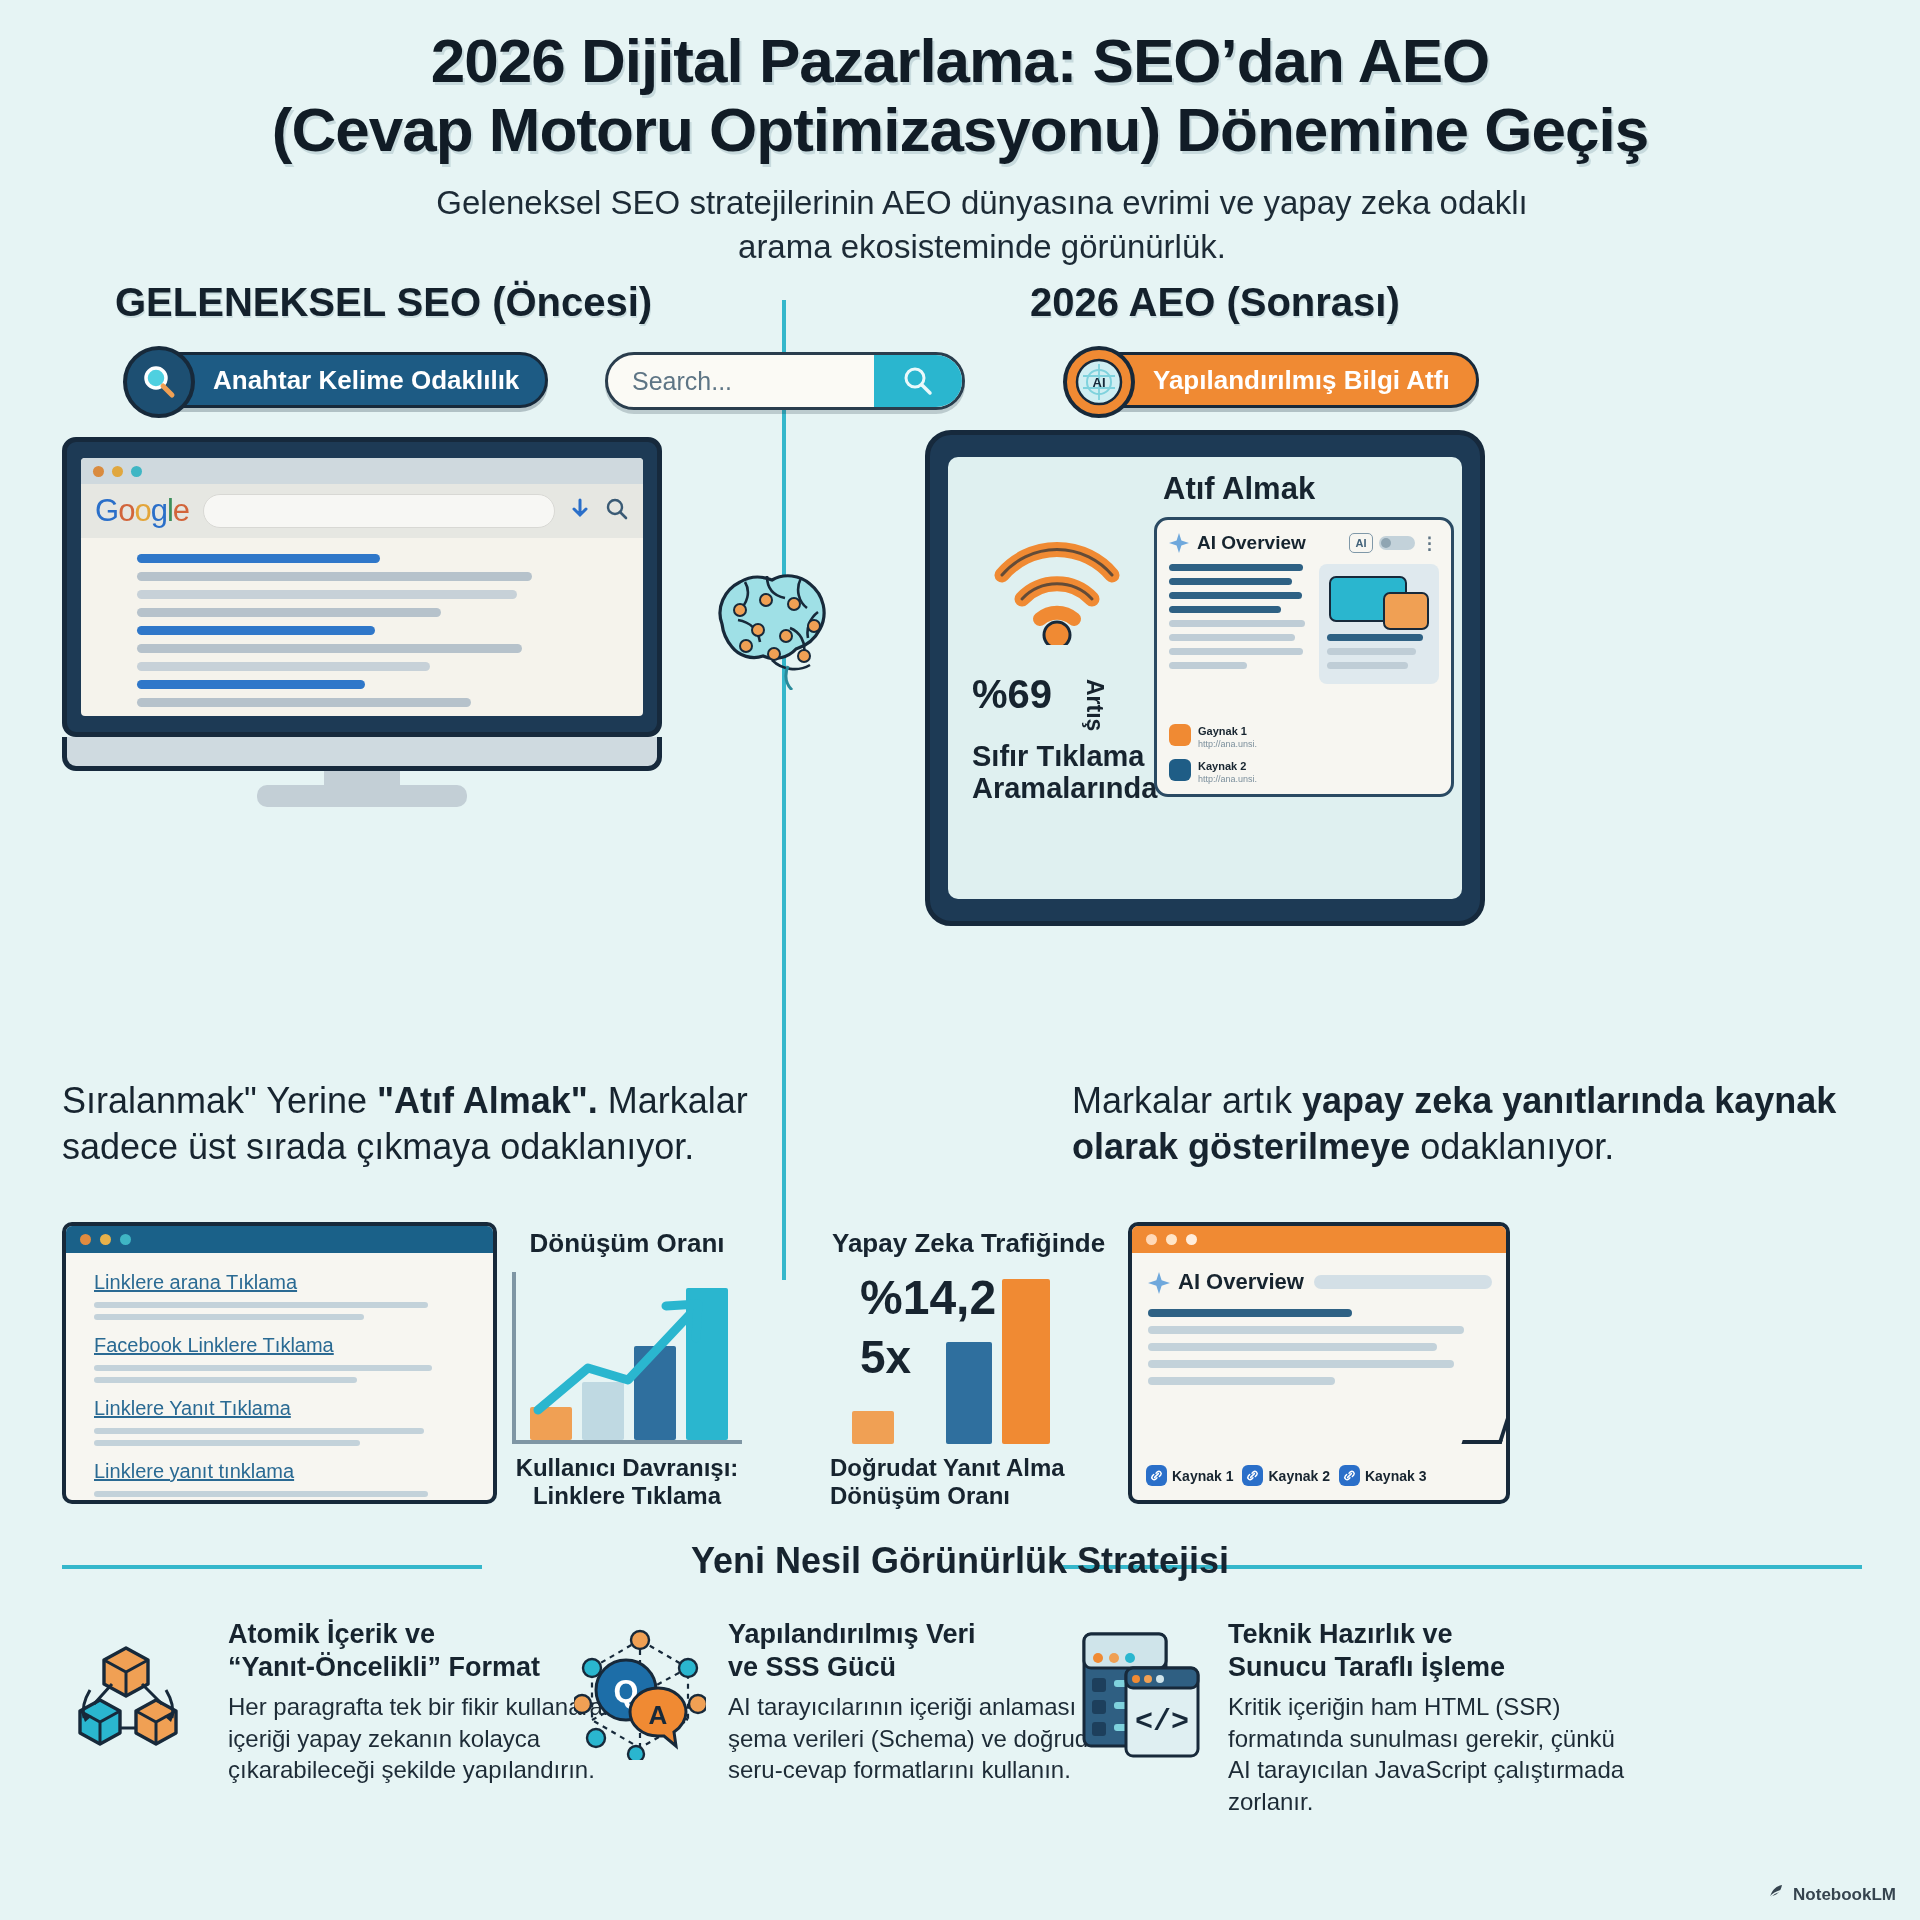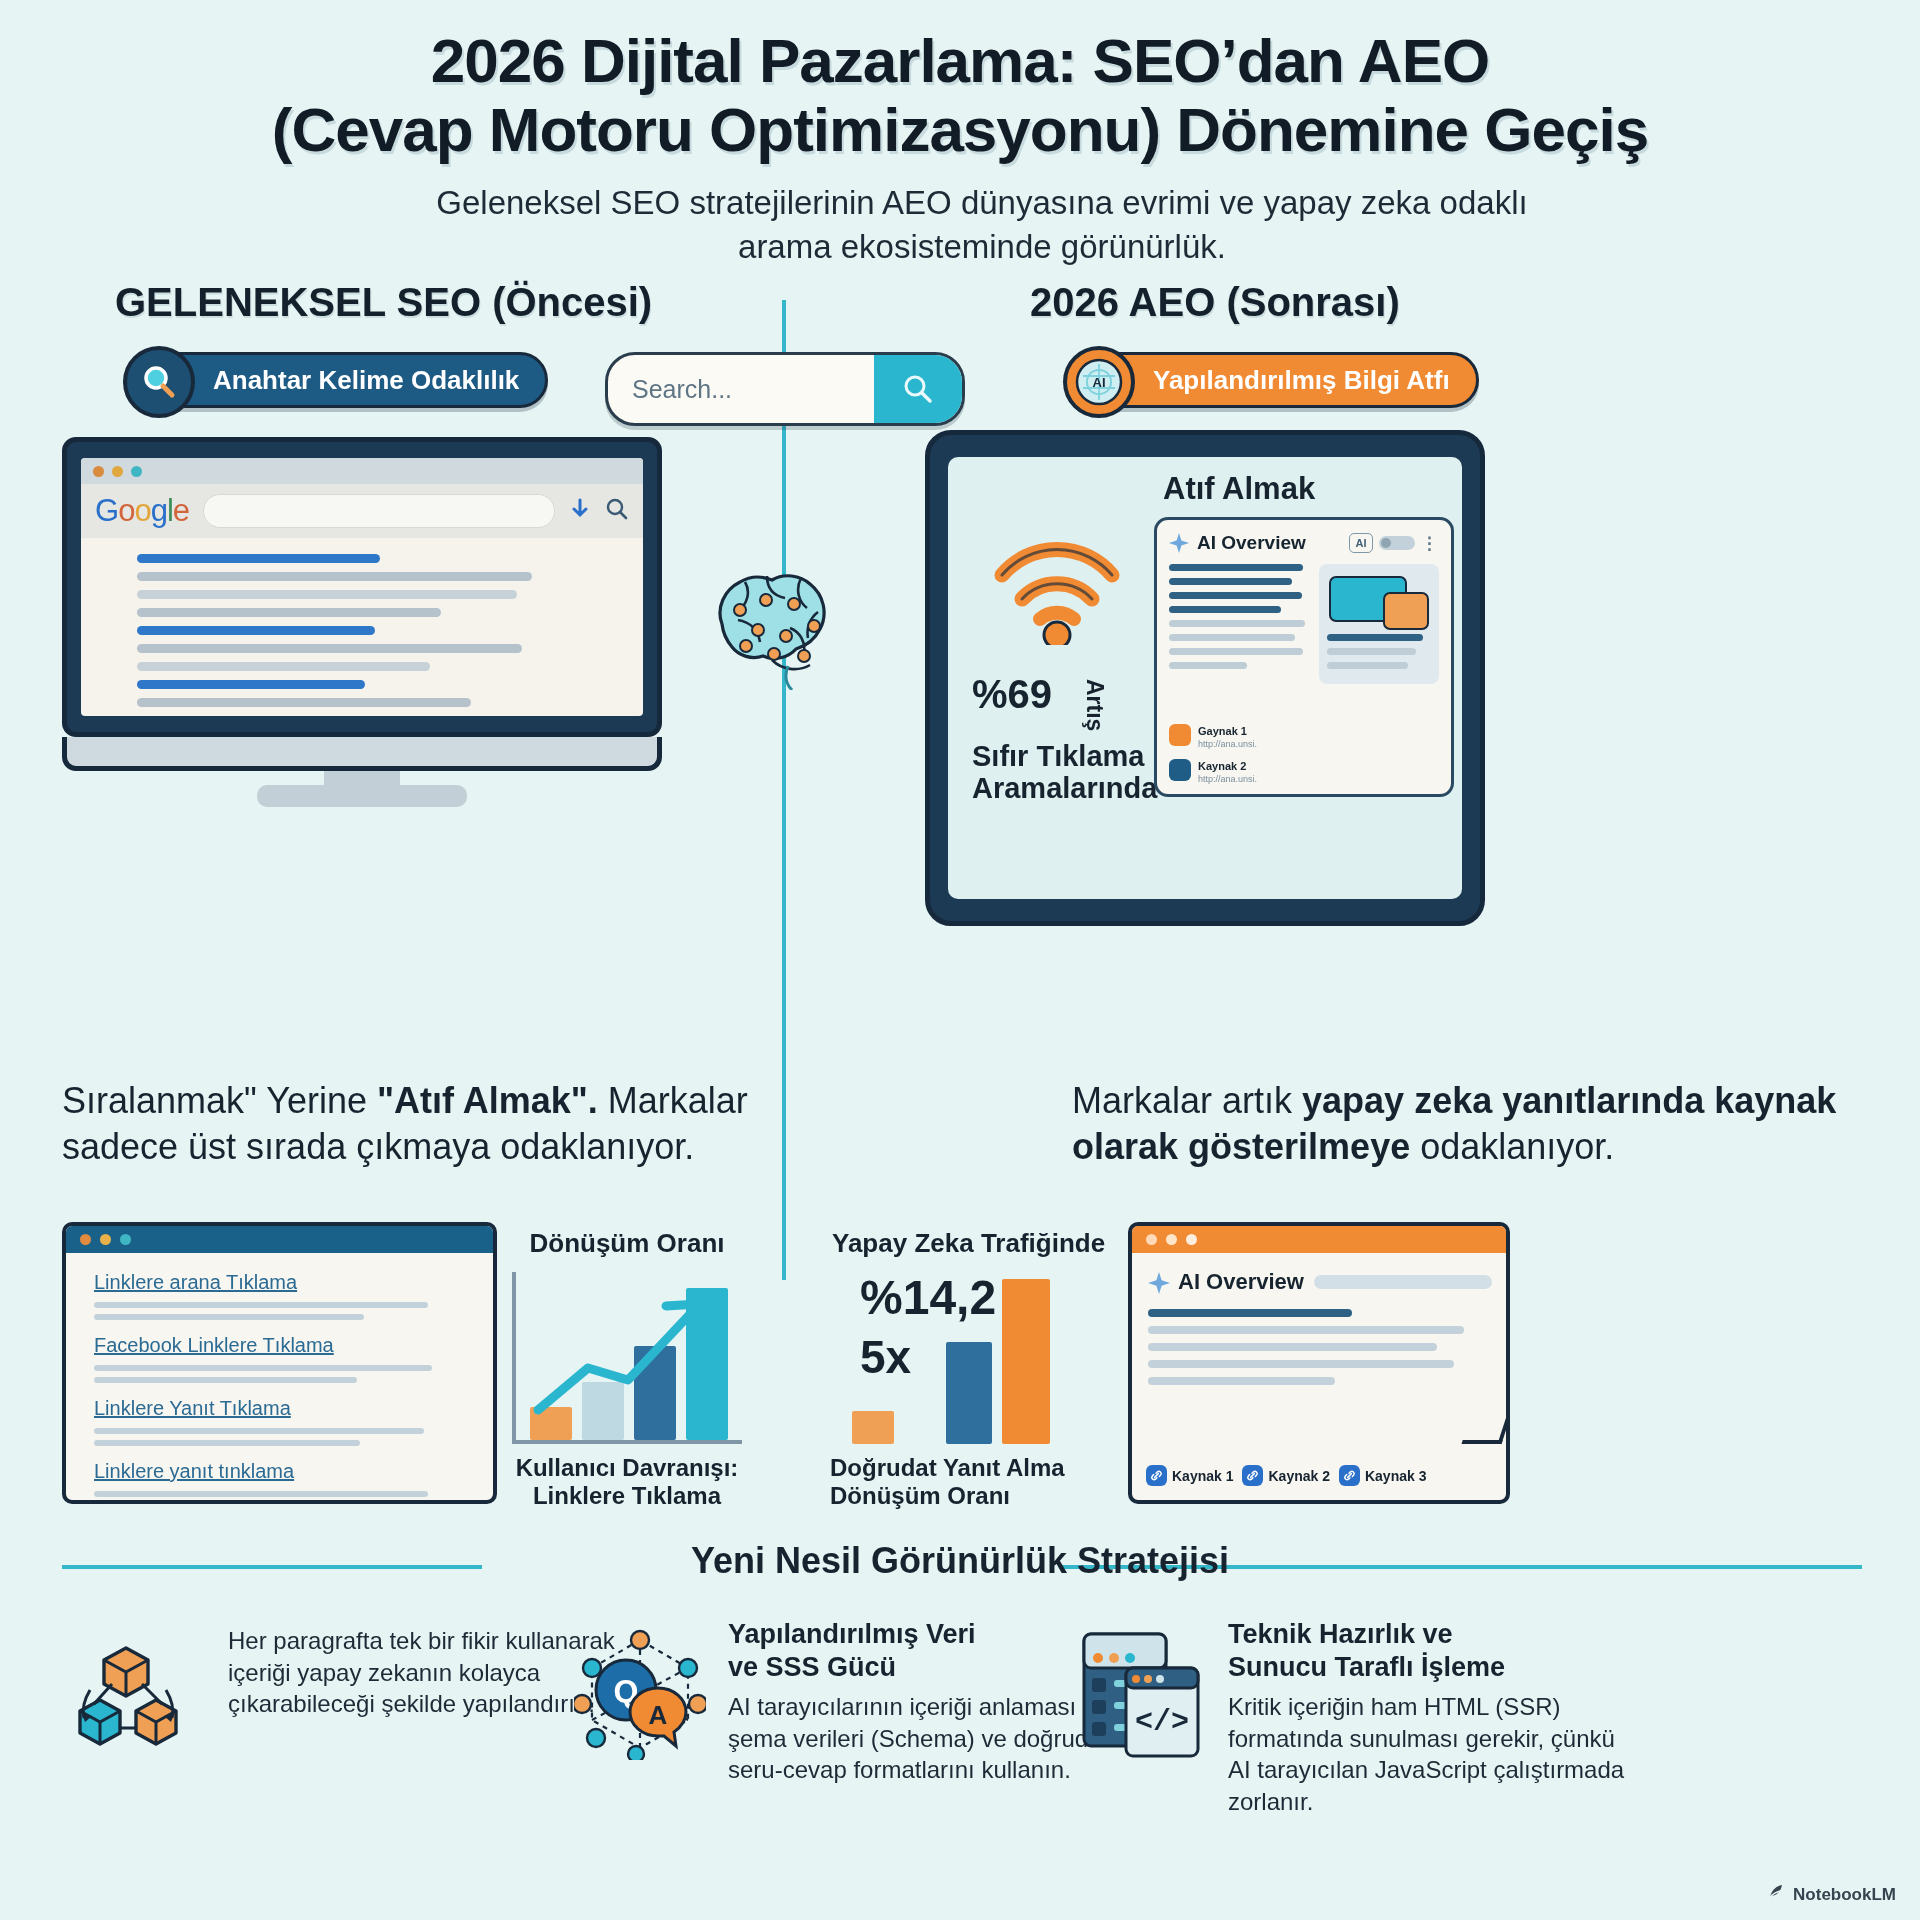--- a/index.html
+++ b/index.html
@@ -44,21 +44,21 @@
     border-radius:50%; border:4px solid #17293a; display:flex;
     align-items:center; justify-content:center;
   }
   #pill-left  { left:150px; top:352px; background:#1d5b84; }
   #pill-left .pill-ico { background:#1d4f72; }
   #pill-right { left:1090px; top:352px; background:#f08a33; }
   #pill-right .pill-ico { background:#f08a33; }
 
   
   #center-search {
-    position:absolute; left:605px; top:352px; width:360px; height:74px;
+    position:absolute; left:605px; top:352px; width:360px; height:58px;
     background:#fbfaf5; border:3px solid #2a3d4d; border-radius:30px;
     display:flex; align-items:center; overflow:hidden;
     box-shadow:0 4px 0 rgba(20,40,55,.2);
   }
   #center-search .ph { flex:1; padding-left:24px; color:#5e7585; font-size:25px; }
   #center-search .sbtn {
     width:88px; height:100%; background:#2ab6cf; display:flex;
     align-items:center; justify-content:center;
   }
   .divider-v {
@@ -507,20 +507,24 @@
         <path d="M80 72l20 11v22l-20 11-20-11V83z" fill="#f0a054" stroke="#17293a" stroke-width="3.4" stroke-linejoin="round"></path>
         <path d="M60 83l20 11 20-11M80 94v22" fill="none" stroke="#17293a" stroke-width="3"></path>
         <path d="M36 56 L18 76M66 56 L86 76M44 100 H60" fill="none" stroke="#17293a" stroke-width="3"></path>
         <path d="M14 62c-6 10-8 20-6 28" fill="none" stroke="#17293a" stroke-width="3"></path>
         <path d="M6 86l3 8 7-6z" fill="#17293a"></path>
         <path d="M90 62c6 10 8 20 6 28" fill="none" stroke="#17293a" stroke-width="3"></path>
         <path d="M98 86l-3 8-7-6z" fill="#17293a"></path>
       </svg>
     </div>
     <div class="strat-txt">
+      <div class="strat-h">
+        <div>Atomik İçerik ve</div>
+        <div>“Yanıt-Öncelikli” Format</div>
+      </div>
       <div class="strat-p">Her paragrafta tek bir fikir kullanarak içeriği yapay zekanın kolayca çıkarabileceği şekilde yapılandırın.</div>
     </div>
   </div>
 
   <div class="strat" id="strat2">
     <div class="strat-ico">
       <svg width="132" height="132" viewBox="0 0 132 132">
         <g stroke="#17293a" stroke-width="2.2" stroke-dasharray="5 5" fill="none">
           <path d="M66 12 L18 40 L18 92 L66 120 L114 92 L114 40 Z"></path>
           <path d="M66 12 L66 66 M18 40 L66 66 M114 40 L66 66 M18 92 L66 66 M114 92 L66 66 M66 120 L66 66"></path>

